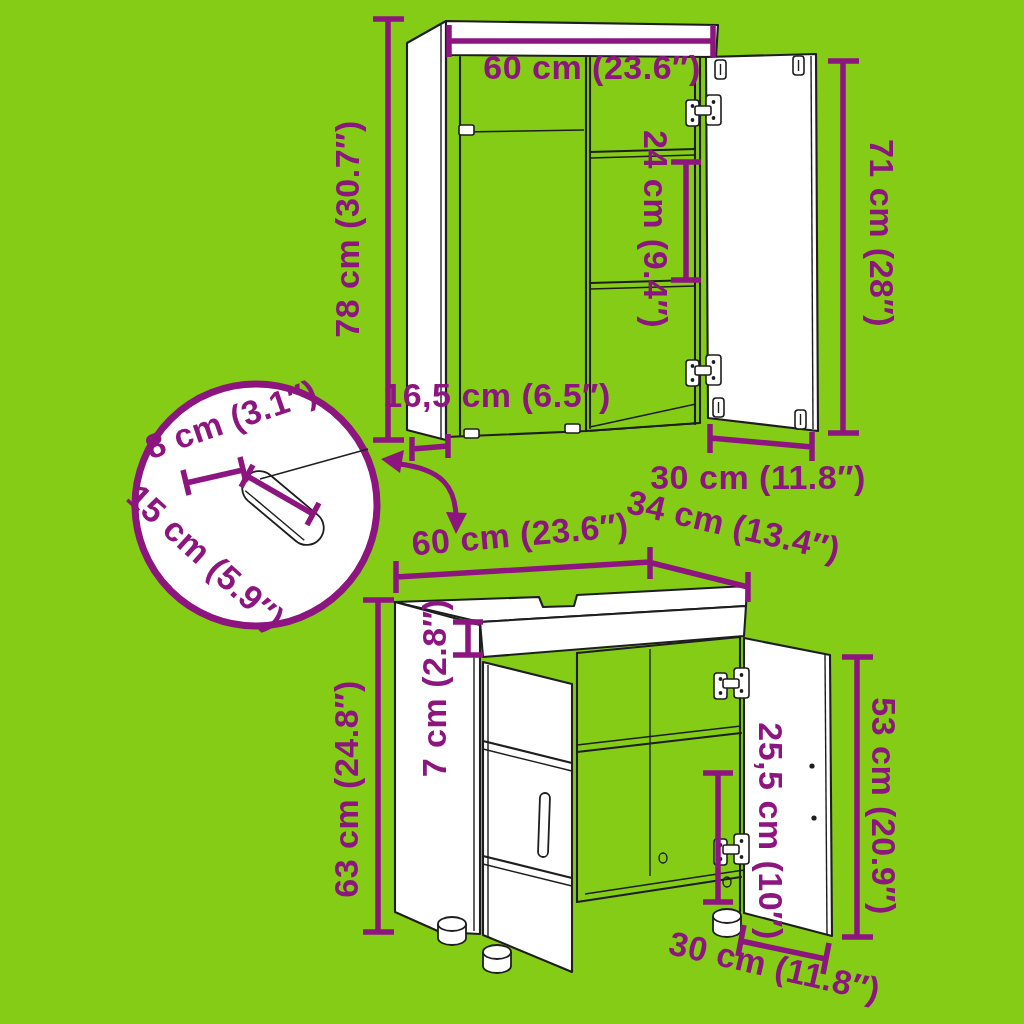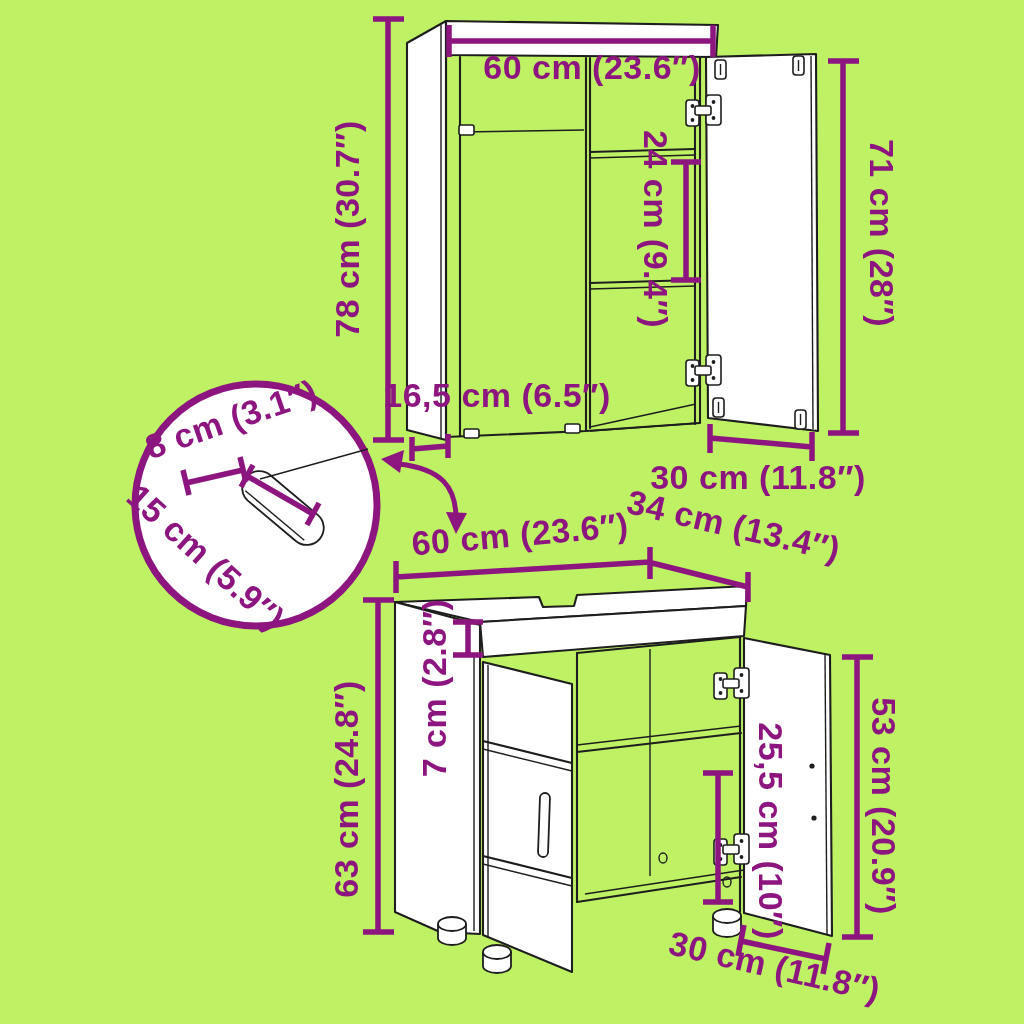--- a/index.html
+++ b/index.html
@@ -1,16 +1,16 @@
 <!DOCTYPE html>
 <html><head>
 <meta charset="utf-8">
 <style>
   html,body{margin:0;padding:0;background:#ffffff;}
-  #canvas{position:relative;width:1024px;height:1024px;background:#bef264;overflow:hidden;}
+  #canvas{position:relative;width:1024px;height:1024px;background:#84cc16;overflow:hidden;}
   svg{position:absolute;left:0;top:0;}
   .dimtext{
     font-family:"Liberation Sans","DejaVu Sans",sans-serif;
     font-weight:bold;
     font-size:34px;
     letter-spacing:0.5px;
     fill:#8D157F;
   }
   .art{stroke:#1E1E1E;stroke-width:2.1;fill:none;stroke-linejoin:round;stroke-linecap:round;}
   .artfill{stroke:#1E1E1E;stroke-width:2.1;fill:#ffffff;stroke-linejoin:round;}

